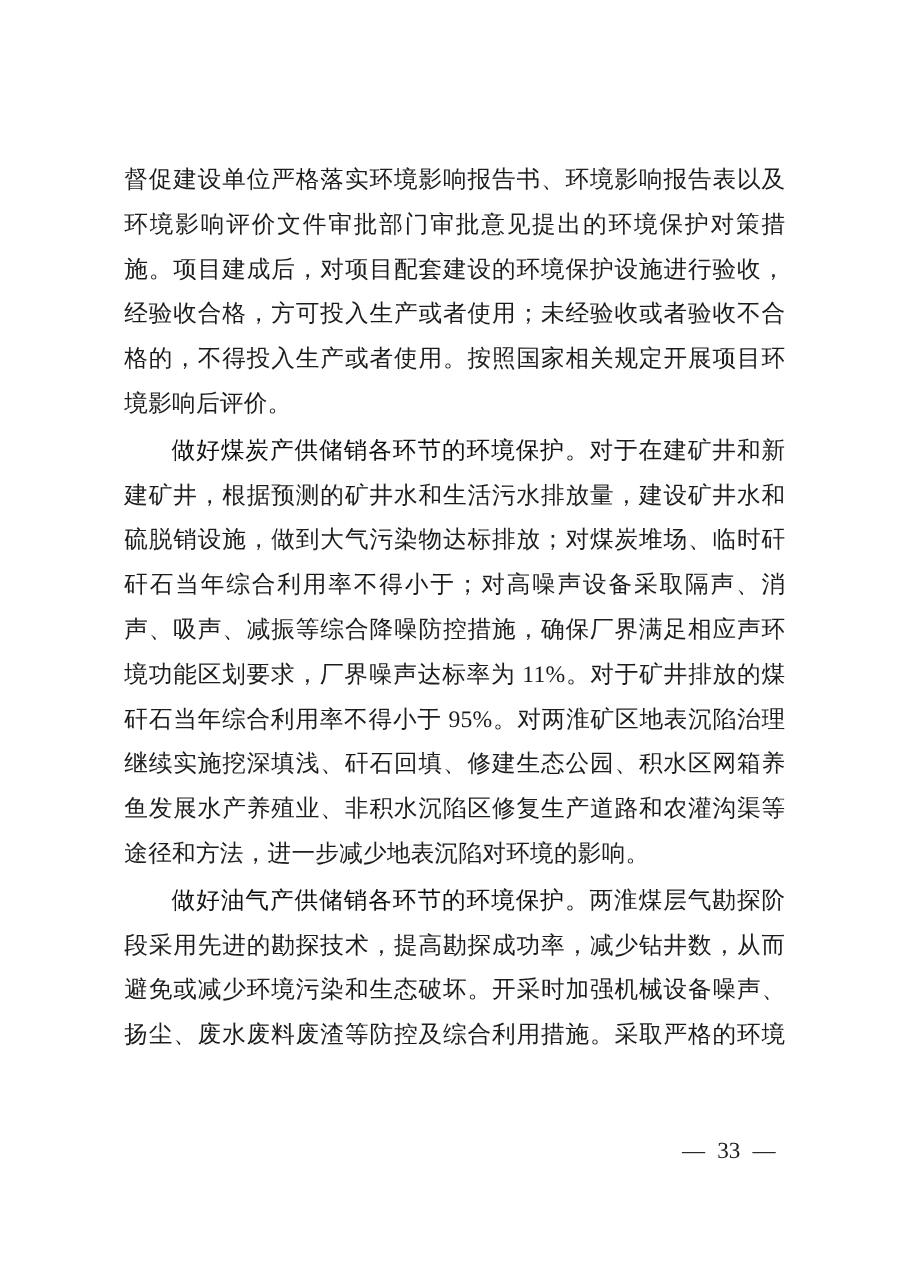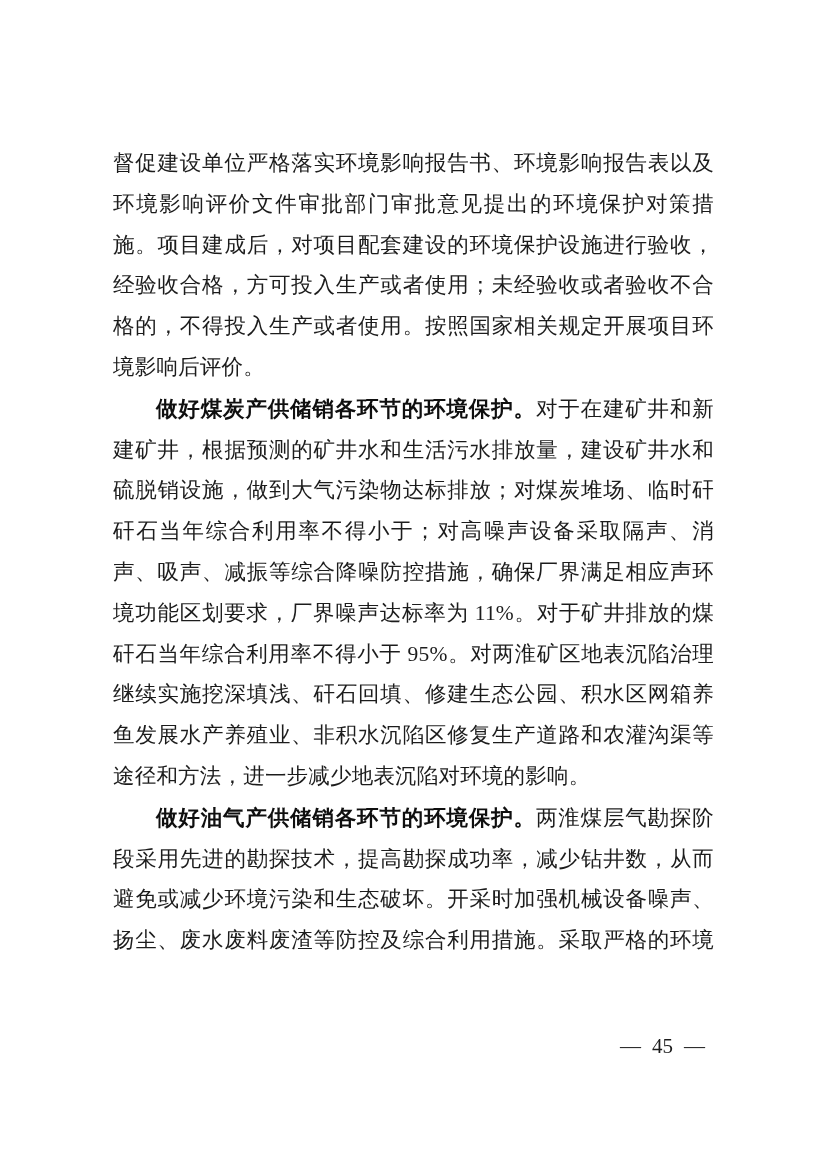--- a/index.html
+++ b/index.html
@@ -39,21 +39,21 @@
     letter-spacing: 0.2px;
     overflow: visible;
   }
   .line.indent {
     text-indent: 43px;
   }
   .line.end {
     text-align-last: left;
   }
   .line b {
-    font-weight: 700;
+    font-weight: 400;
     color: #0f0f0f;
   }
   .page-footer {
     position: absolute;
     top: 1033px;
     right: 121px;
     display: flex;
     align-items: center;
     gap: 11px;
     font-size: 21px;
@@ -101,17 +101,17 @@
       </div>
       <div class="line">段采用先进的勘探技术，提高勘探成功率，减少钻井数，从而</div>
       <div class="line">避免或减少环境污染和生态破坏。开采时加强机械设备噪声、</div>
       <div class="line">扬尘、废水废料废渣等防控及综合利用措施。采取严格的环境</div>
     </div>
 
   </main>
 
   <footer class="page-footer">
     <span class="dash">—</span>
-    <span class="num">45</span>
+    <span class="num">33</span>
     <span class="dash">—</span>
   </footer>
 
 </div>
 
 </body></html>

